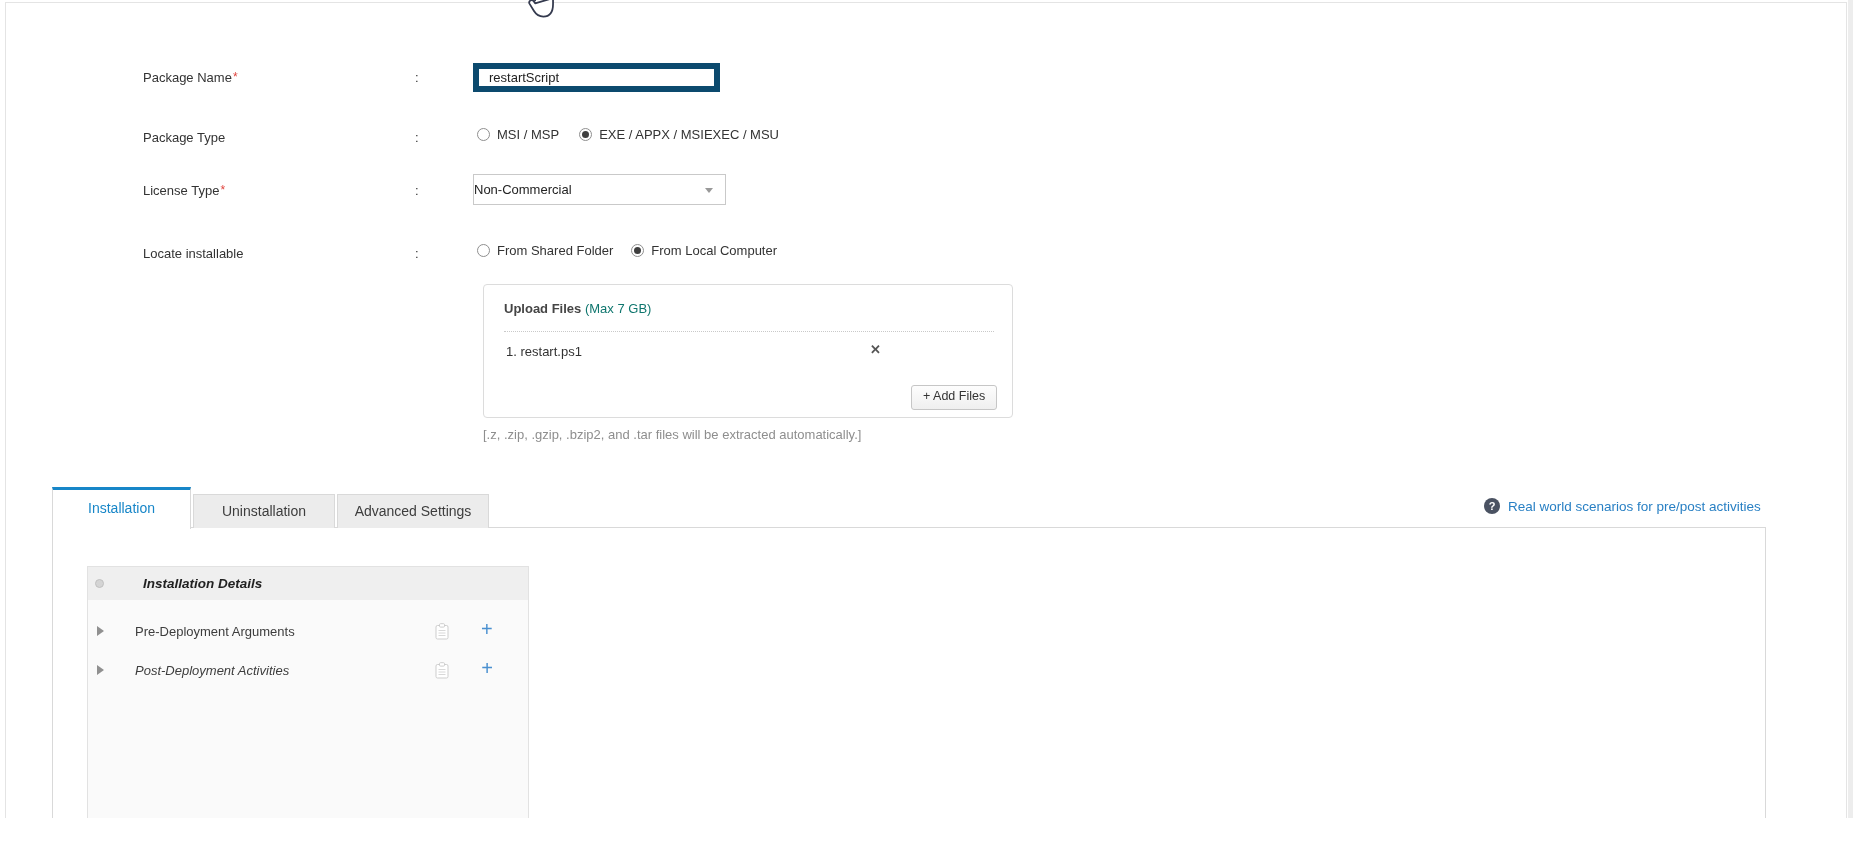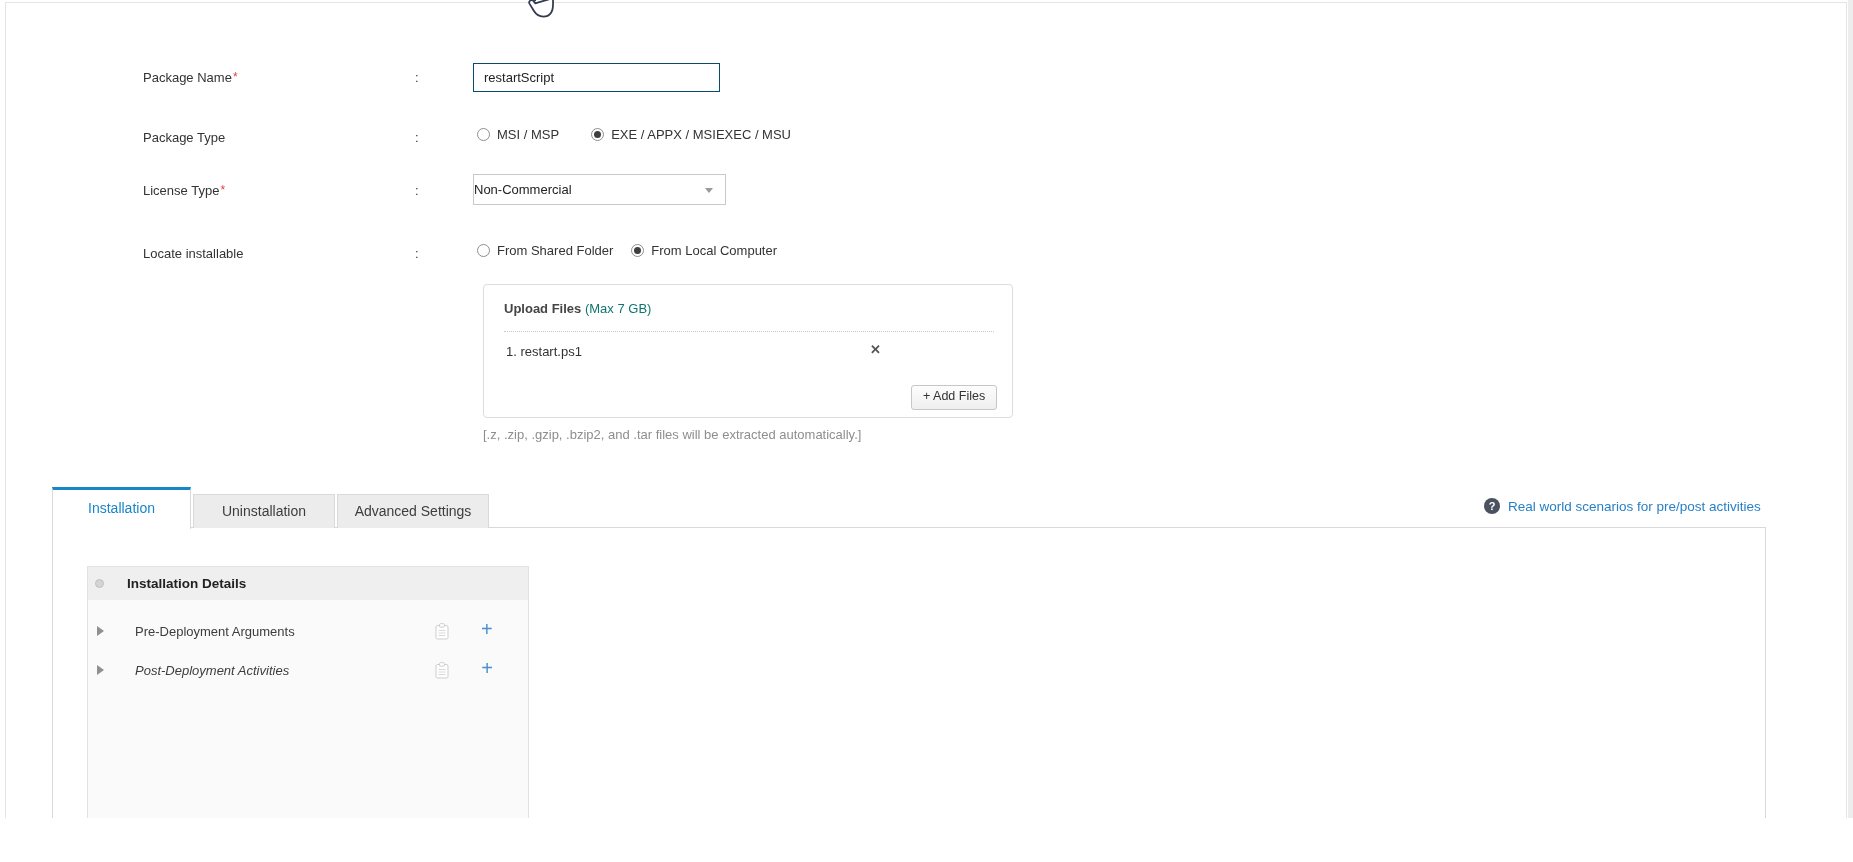--- a/index.html
+++ b/index.html
@@ -9,26 +9,26 @@
   }
   
   .card{position:absolute;left:5px;top:2px;width:1842px;height:898px;background:#fff;border:1px solid #e4e4e4;box-sizing:border-box;}
   .right-strip{position:absolute;right:0;top:0;width:5px;height:862px;background:#ededed;}
   
   .hand{position:absolute;left:522px;top:-19px;z-index:9;}
   
   .label{position:absolute;font-size:13px;color:#333;white-space:nowrap;}
   .req{color:#e0443e;font-size:12px;vertical-align:top;margin-left:1px;}
   .colon{position:absolute;left:415px;font-size:13px;color:#333;}
-  .text-input{position:absolute;left:473px;top:63px;width:247px;height:29px;border:1px solid #0c4a6e;box-sizing:border-box;
+  .text-input{position:absolute;left:473px;top:63px;width:247px;height:29px;border:6px solid #0c4a6e;box-sizing:border-box;
     font-size:13px;color:#222;padding:0 10px;font-family:"Liberation Sans",sans-serif;outline:none;background:#fff;}
   .select{position:absolute;left:473px;top:174px;width:253px;height:31px;border:1px solid #c9c9c9;box-sizing:border-box;background:#fff;
     font-size:13px;color:#222;line-height:29px;padding-left:0;cursor:pointer;}
   .select .caret{position:absolute;right:12px;top:13px;width:0;height:0;border-left:4.5px solid transparent;border-right:4.5px solid transparent;border-top:5px solid #999;}
-  .radio-group{position:absolute;display:flex;align-items:center;gap:32px;}
+  .radio-group{position:absolute;display:flex;align-items:center;gap:20px;}
   .radio-opt{display:flex;align-items:center;gap:7px;font-size:13px;color:#333;cursor:pointer;white-space:nowrap;}
   .radio{width:13px;height:13px;border:1px solid #8f8f8f;border-radius:50%;background:#fff;position:relative;box-sizing:border-box;flex:0 0 auto;}
   .radio.checked::after{content:"";position:absolute;left:2px;top:2px;right:2px;bottom:2px;background:#3f3f3f;border-radius:50%;}
   
   .upload-box{position:absolute;left:483px;top:284px;width:528px;height:132px;border:1px solid #dcdcdc;border-radius:4px;background:#fff;}
   .upload-header{position:absolute;left:20px;top:16px;font-size:13px;color:#454545;font-weight:700;}
   .upload-header .limit{color:#0f766e;font-weight:400;}
   .upload-divider{position:absolute;left:20px;right:18px;top:46px;border-top:1px dotted #c9c9c9;}
   .file-row{position:absolute;left:22px;top:59px;font-size:13px;color:#333;}
   .file-remove{position:absolute;left:386px;top:57px;font-size:13px;color:#555;font-weight:700;cursor:pointer;}
@@ -42,21 +42,21 @@
   .tab.t3{left:337px;top:494px;width:152px;height:34px;background:#ececec;border:1px solid #d9d9d9;border-bottom:none;color:#3d3d3d;line-height:32px;z-index:2;}
   .help-link{position:absolute;left:1484px;top:498px;display:flex;align-items:center;gap:8px;cursor:pointer;}
   .help-circle{width:16px;height:16px;border-radius:50%;background:#4a5262;color:#fff;font-size:11px;font-weight:700;display:flex;align-items:center;justify-content:center;flex:0 0 auto;}
   .help-text{font-size:13.5px;color:#2980c4;white-space:nowrap;}
   
   .container{position:absolute;left:52px;top:527px;width:1714px;height:335px;border:1px solid #d9d9d9;background:#fff;box-sizing:border-box;z-index:1;}
   
   .panel{position:absolute;left:87px;top:566px;width:442px;height:296px;border:1px solid #e2e2e2;background:#fafafa;box-sizing:border-box;z-index:2;}
   .panel-header{position:absolute;left:0;right:0;top:0;height:33px;background:#efefef;display:flex;align-items:center;}
   .bullet{width:9px;height:9px;border-radius:50%;background:#d4d4d4;border:1px solid #c0c0c0;margin-left:7px;box-sizing:border-box;flex:0 0 auto;}
-  .panel-header .ph-text{margin-left:23px;font-size:13.5px;font-weight:700;color:#222;}
+  .panel-header .ph-text{margin-left:39px;font-size:13.5px;font-weight:700;color:#222;font-style:italic;}
   .activity-row{position:absolute;left:0;right:0;height:22px;display:flex;align-items:center;}
   .activity-row.r1{top:53px;}
   .activity-row.r2{top:92px;font-style:italic;}
   .tri{width:0;height:0;border-left:7px solid #909090;border-top:5px solid transparent;border-bottom:5px solid transparent;margin-left:9px;flex:0 0 auto;cursor:pointer;}
   .activity-label{margin-left:31px;font-size:13px;color:#3d3d3d;}
   .row-clip{position:absolute;left:347px;top:3px;cursor:pointer;}
   .row-plus{position:absolute;left:393px;top:-3px;font-size:20px;font-weight:400;color:#4a90d0;cursor:pointer;line-height:24px;}
   
   .cmd-heading{position:absolute;left:608px;top:598px;font-size:13.5px;color:#333;}
   .cmd-box{position:absolute;left:611px;top:628px;width:650px;height:57px;border:1px solid #8f8f8f;background:#fff;box-sizing:border-box;

